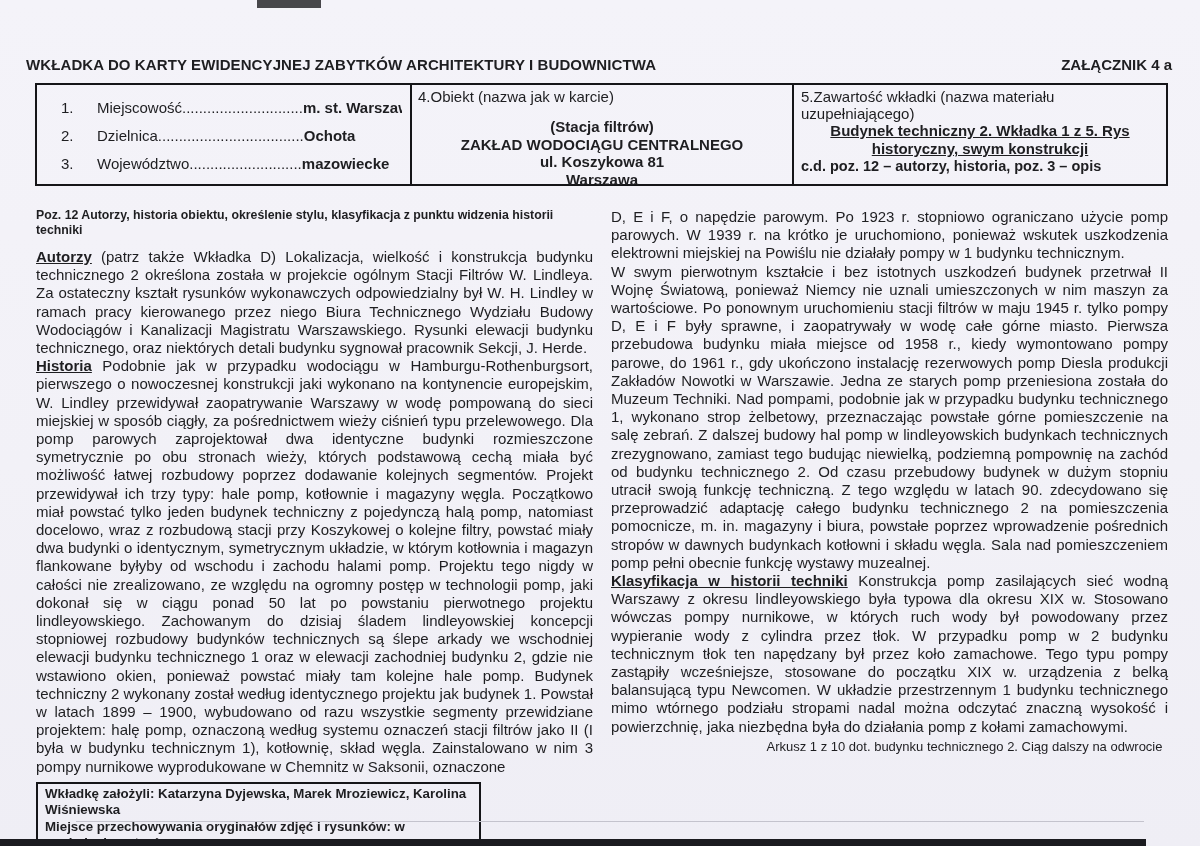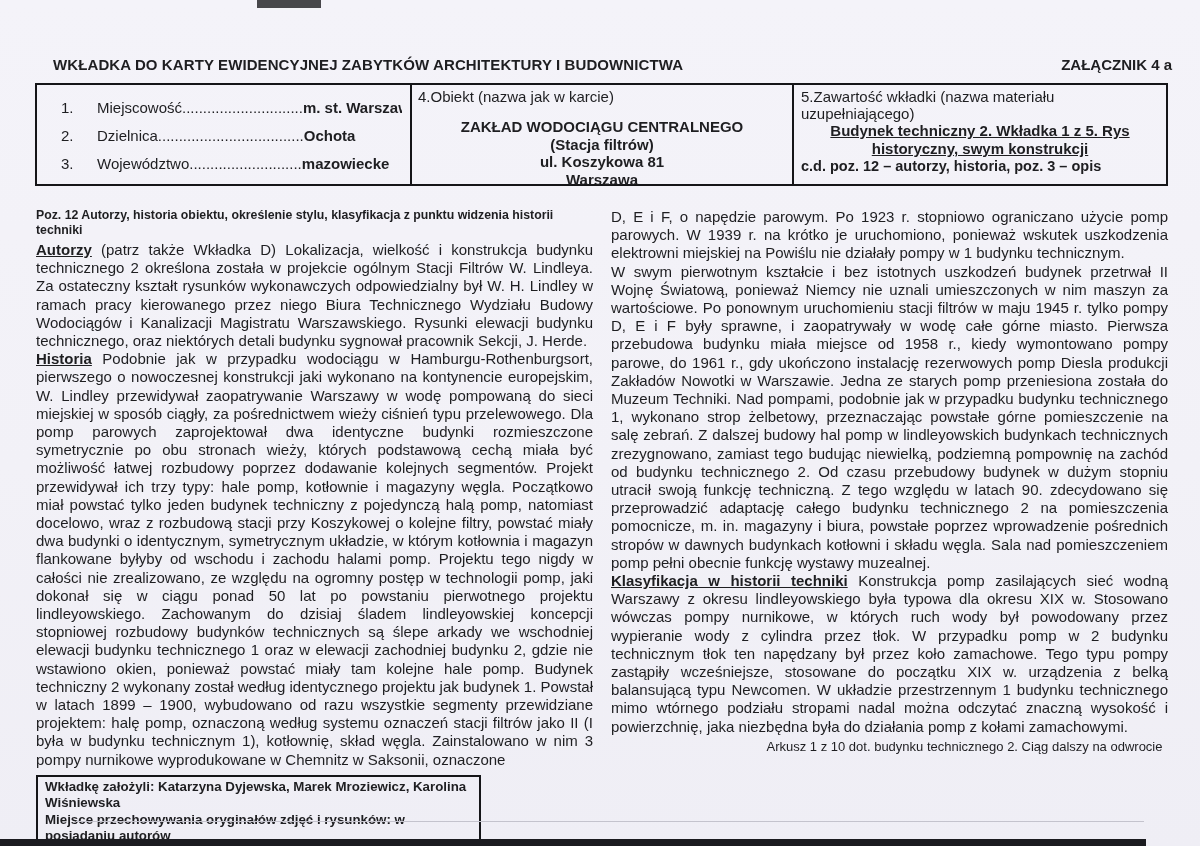--- a/index.html
+++ b/index.html
@@ -4,21 +4,21 @@
 <title>Wkładka do karty ewidencyjnej</title>
 <style>
   html,body { margin:0; padding:0; background:#e8e7ee; }
   .page {
     position:relative; width:1200px; height:846px; overflow:hidden;
     background:linear-gradient(180deg,#f4f3f9 0%,#f2f1f7 55%,#efeef5 100%);
     font-family:"Liberation Sans", sans-serif;
     color:#1e1e21;
   }
   
-  .header-title { position:absolute; left:53px; top:56px; font-weight:bold; font-size:15px; letter-spacing:.1px; }
+  .header-title { position:absolute; left:26px; top:56px; font-weight:bold; font-size:15px; letter-spacing:.1px; }
   .annex { position:absolute; right:28px; top:56px; font-weight:bold; font-size:15px; }
 
   
   .info-table { position:absolute; left:35px; top:83px; width:1133px; height:103px;
     display:flex; border:2px solid #151518; box-sizing:border-box; }
   .cell { box-sizing:border-box; }
   .cell + .cell { border-left:2px solid #151518; }
   .loc-cell { width:373px; padding:9px 8px 0 24px; font-size:15px; }
   .loc-row { display:flex; line-height:28px; white-space:nowrap; overflow:hidden; }
   .loc-no { width:36px; flex:none; }
@@ -28,21 +28,21 @@
   .obj-line { text-align:center; font-weight:bold; line-height:17.5px; }
   .cont-cell { flex:1; font-size:15px; padding:3px 7px 0; }
   .cont-title { text-align:center; font-weight:bold; text-decoration:underline; line-height:18px; }
   .cont-note { font-weight:bold; font-size:14.5px; line-height:17px; }
 
   
   .col { position:absolute; top:208px; width:557px; font-size:15px; line-height:18.2px;
     text-align:justify; hyphens:none; }
   .col-left { left:36px; }
   .col-right { left:611px; }
-  .poz-heading { font-size:12.3px; font-weight:bold; line-height:15px; margin-bottom:3px; text-align:left; }
+  .poz-heading { font-size:12.3px; font-weight:bold; line-height:15px; margin-bottom:10px; text-align:left; }
   .para { margin:0; }
   .para .h { font-weight:bold; text-decoration:underline; }
 
   .founders-box { margin-top:6px; width:445px; box-sizing:border-box;
     border:2px solid #151518; padding:2px 7px 3px;
     font-weight:bold; font-size:13.3px; line-height:16.5px; text-align:left; }
   .sheet-note { margin-top:3px; font-weight:normal; font-size:13px; line-height:16px;
     text-align:center; padding-left:150px; }
 
   
@@ -75,22 +75,22 @@
       <div class="loc-row">
         <span class="loc-no">3.</span>
         <span>Województwo</span>
         <span class="loc-dots">...........................</span>
         <span class="loc-value">mazowiecke</span>
       </div>
     </div>
 
     <div class="cell obj-cell">
       <div class="obj-label">4.Obiekt (nazwa jak w karcie)</div>
+      <div class="obj-line">(Stacja filtrów)</div>
       <div class="obj-line">ZAKŁAD WODOCIĄGU CENTRALNEGO</div>
-      <div class="obj-line">(Stacja filtrów)</div>
       <div class="obj-line">ul. Koszykowa 81</div>
       <div class="obj-line">Warszawa</div>
     </div>
 
     <div class="cell cont-cell">
       <div class="cont-label">5.Zawartość wkładki (nazwa materiału uzupełniającego)</div>
       <div class="cont-title">Budynek techniczny 2. Wkładka 1 z 5. Rys</div>
       <div class="cont-title">historyczny, swym konstrukcji</div>
       <div class="cont-note">c.d. poz. 12 – autorzy, historia, poz. 3 – opis</div>
     </div>

